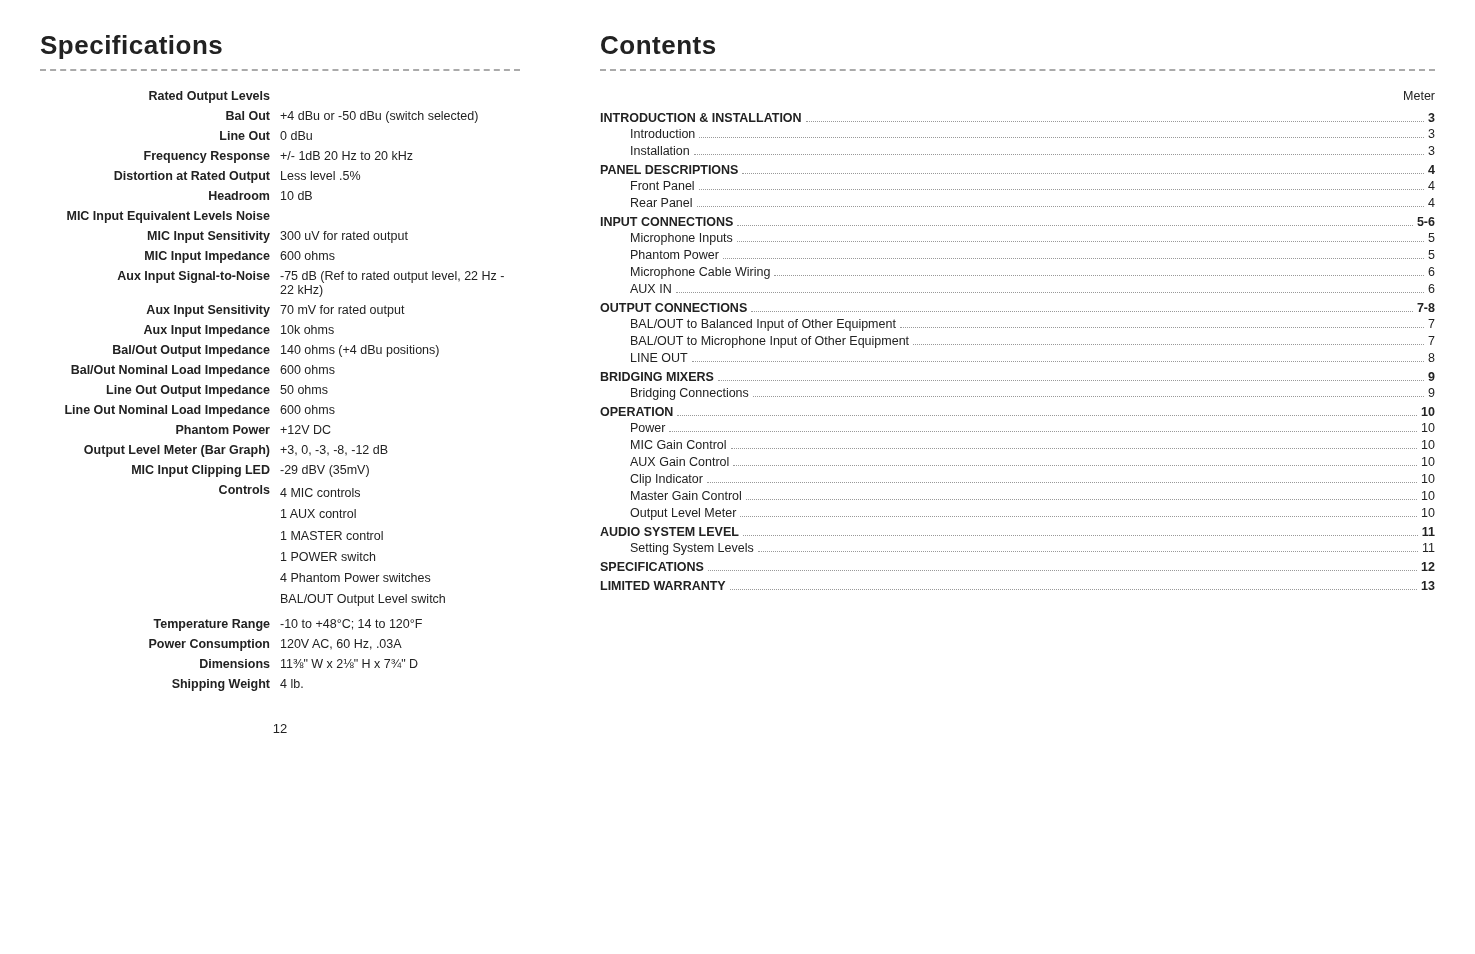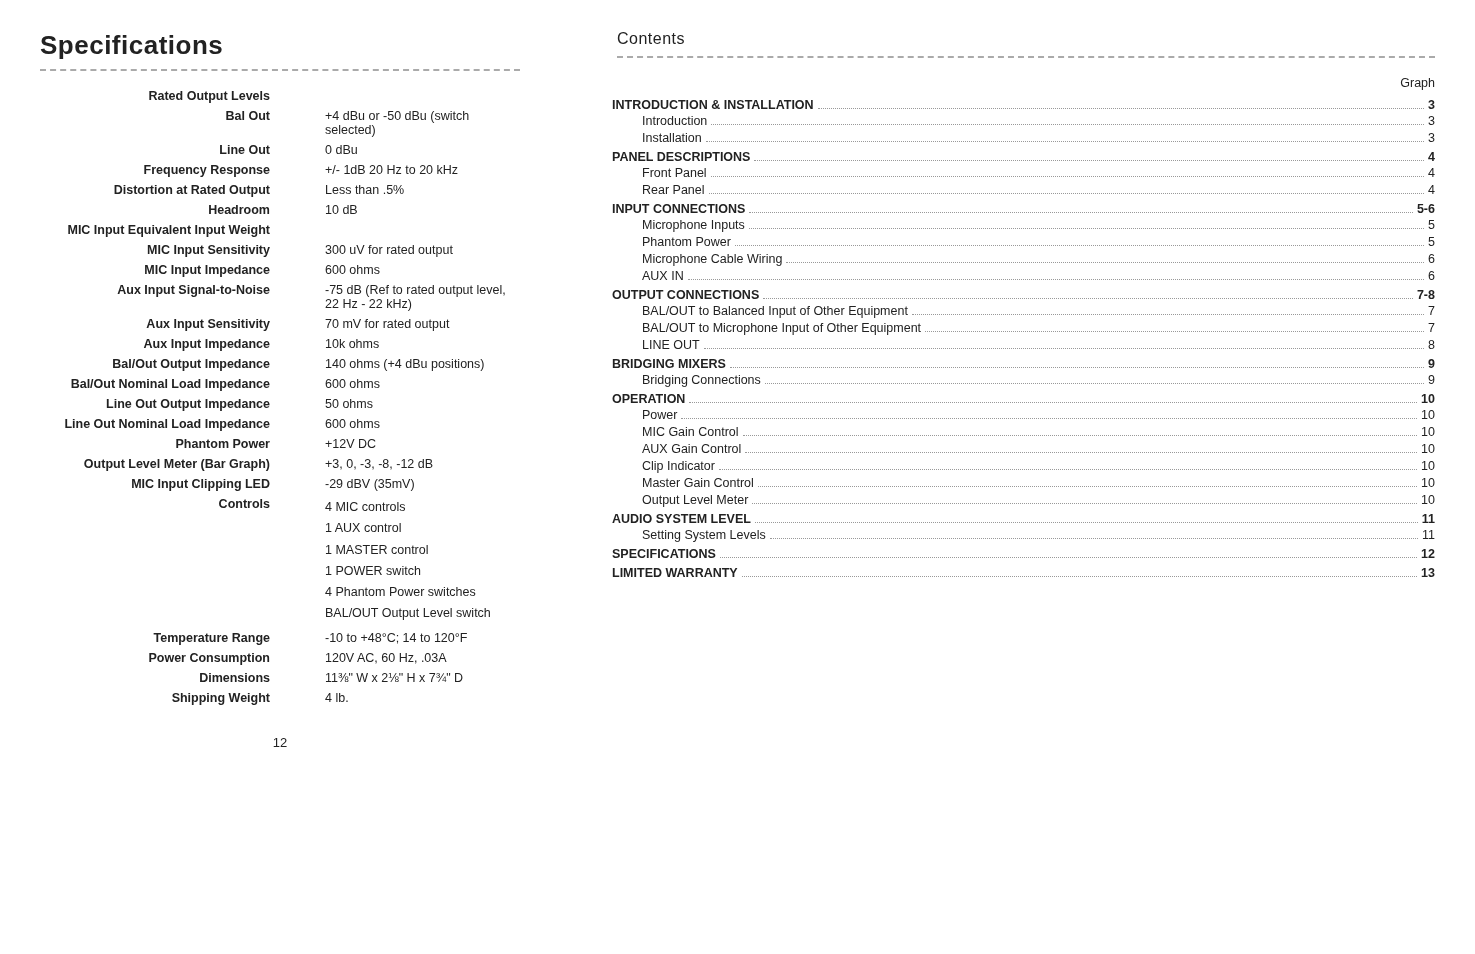--- a/index.html
+++ b/index.html
@@ -48,44 +48,42 @@
     }
     .spec-label.sub {
       font-weight: 700;
       padding-left: 80px;
       width: 240px;
       min-width: 240px;
     }
     .spec-value {
       font-size: 12.5px;
       flex: 1;
-      margin-left: 45px;
     }
     .spec-value.multi-line {
       line-height: 1.7;
     }
     .page-num {
       text-align: center;
       margin-top: 30px;
       font-size: 13px;
     }
     
     .right-col {
       flex: 1;
       padding-left: 40px;
       border-left: none;
     }
     .right-col h1 {
-      font-size: 16px;
-      font-weight: 400;
+      font-size: 26px;
+      font-weight: 700;
       letter-spacing: 0.5px;
       border-bottom: 2px dashed #aaa;
       padding-bottom: 8px;
       margin-bottom: 18px;
-      margin-left: 17px;
     }
     .toc-table {
       width: 100%;
     }
     .toc-row {
       display: flex;
       align-items: flex-end;
       margin-bottom: 3px;
       font-size: 12.5px;
     }
@@ -94,21 +92,20 @@
       font-size: 12.5px;
       margin-top: 5px;
       margin-bottom: 2px;
     }
     .toc-row.sub-entry {
       font-weight: 400;
       padding-left: 30px;
     }
     .toc-label {
       white-space: nowrap;
-      margin-left: 12px;
     }
     .toc-dots {
       flex: 1;
       border-bottom: 1px dotted #999;
       margin: 0 4px 3px 4px;
       min-width: 10px;
     }
     .toc-page {
       white-space: nowrap;
       font-size: 12.5px;
@@ -139,28 +136,28 @@
         <div class="spec-row">
           <div class="spec-label sub">Line Out</div>
           <div class="spec-value">0 dBu</div>
         </div>
         <div class="spec-row">
           <div class="spec-label">Frequency Response</div>
           <div class="spec-value">+/- 1dB 20 Hz to 20 kHz</div>
         </div>
         <div class="spec-row">
           <div class="spec-label">Distortion at Rated Output</div>
-          <div class="spec-value">Less than .5%</div>
+          <div class="spec-value">Less level .5%</div>
         </div>
         <div class="spec-row">
           <div class="spec-label">Headroom</div>
           <div class="spec-value">10 dB</div>
         </div>
         <div class="spec-row">
-          <div class="spec-label">MIC Input Equivalent Input Weight</div>
+          <div class="spec-label">MIC Input Equivalent Levels Noise</div>
         </div>
         <div class="spec-row">
           <div class="spec-label">MIC Input Sensitivity</div>
           <div class="spec-value">300 uV for rated output</div>
         </div>
         <div class="spec-row">
           <div class="spec-label">MIC Input Impedance</div>
           <div class="spec-value">600 ohms</div>
         </div>
         <div class="spec-row">
@@ -228,21 +225,21 @@
           <div class="spec-label">Shipping Weight</div>
           <div class="spec-value">4 lb.</div>
         </div>
       </div>
     <div class="page-num">12</div>
   </div>
 
   <div class="right-col">
     <h1>Contents</h1>
     <div class="page-label-row">
-      <span>Graph</span>
+      <span>Meter</span>
     </div>
     <div class="toc-table" id="toc-container">
         <div class="toc-row main-entry">
           <span class="toc-label">INTRODUCTION &amp; INSTALLATION</span>
           <span class="toc-dots"></span>
           <span class="toc-page">3</span>
         </div>
         <div class="toc-row sub-entry">
           <span class="toc-label">Introduction</span>
           <span class="toc-dots"></span>

